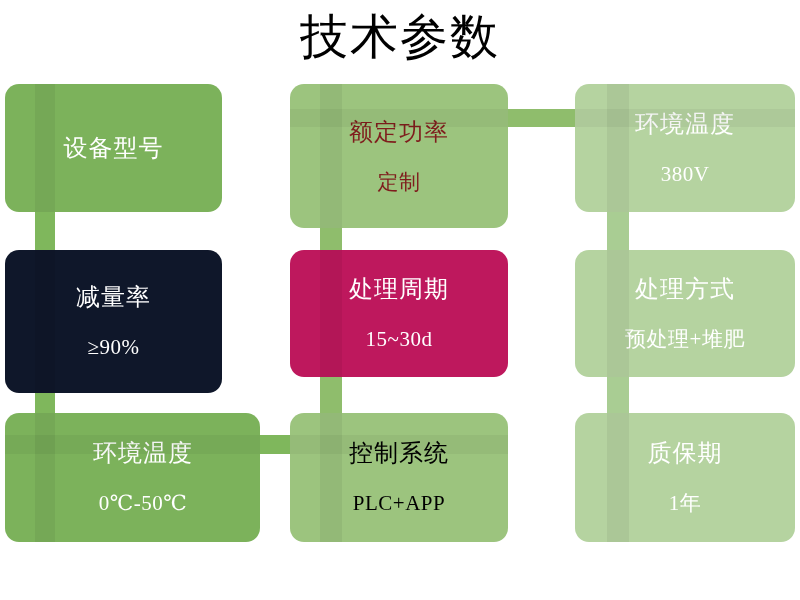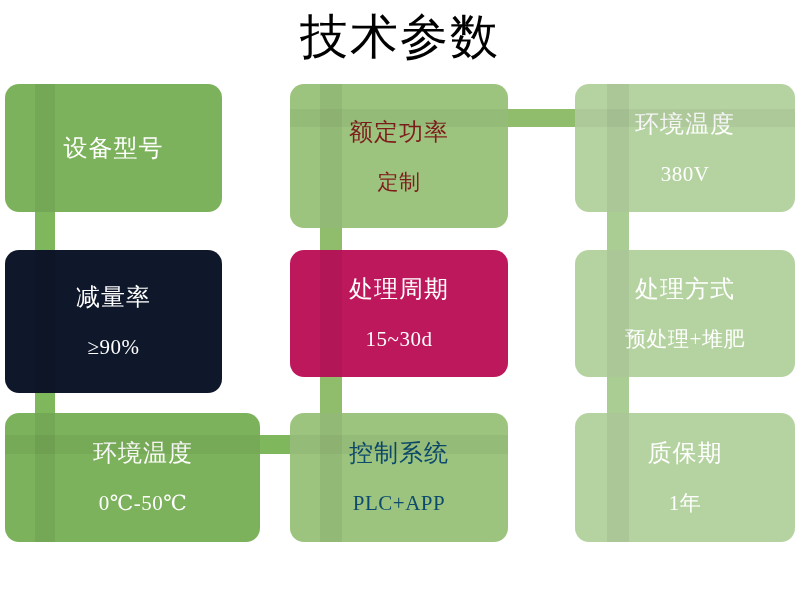--- a/index.html
+++ b/index.html
@@ -113,21 +113,21 @@
         <div class="strip" style="left: 32px; width: 22px;"></div>
         <div class="n-title">处理方式</div>
         <div class="n-value">预处理+堆肥</div>
       </div>
       <div class="node" style="left: 5px; top: 413px; width: 255px; height: 129px; background: rgb(124, 178, 91); color: rgb(255, 255, 255); padding-left: 21px;">
         <div class="strip" style="left: 30px; width: 20px;"></div>
         <div class="strip-h" style="top: 22px; height: 19px;"></div>
         <div class="n-title">环境温度</div>
         <div class="n-value">0℃-50℃</div>
       </div>
-      <div class="node" style="left: 290px; top: 413px; width: 218px; height: 129px; background: rgb(156, 196, 126); color: #0c4a6e;">
+      <div class="node" style="left: 290px; top: 413px; width: 218px; height: 129px; background: rgb(156, 196, 126); color: #000000;">
         <div class="strip" style="left: 30px; width: 22px;"></div>
         <div class="strip-h" style="top: 22px; height: 19px;"></div>
         <div class="n-title">控制系统</div>
         <div class="n-value">PLC+APP</div>
       </div>
       <div class="node" style="left: 575px; top: 413px; width: 220px; height: 129px; background: rgb(181, 211, 160); color: rgb(255, 255, 255); text-align: right;">
         <div class="strip" style="left: 32px; width: 22px;"></div>
         <div class="n-title">质保期</div>
         <div class="n-value">1年</div>
       </div>

